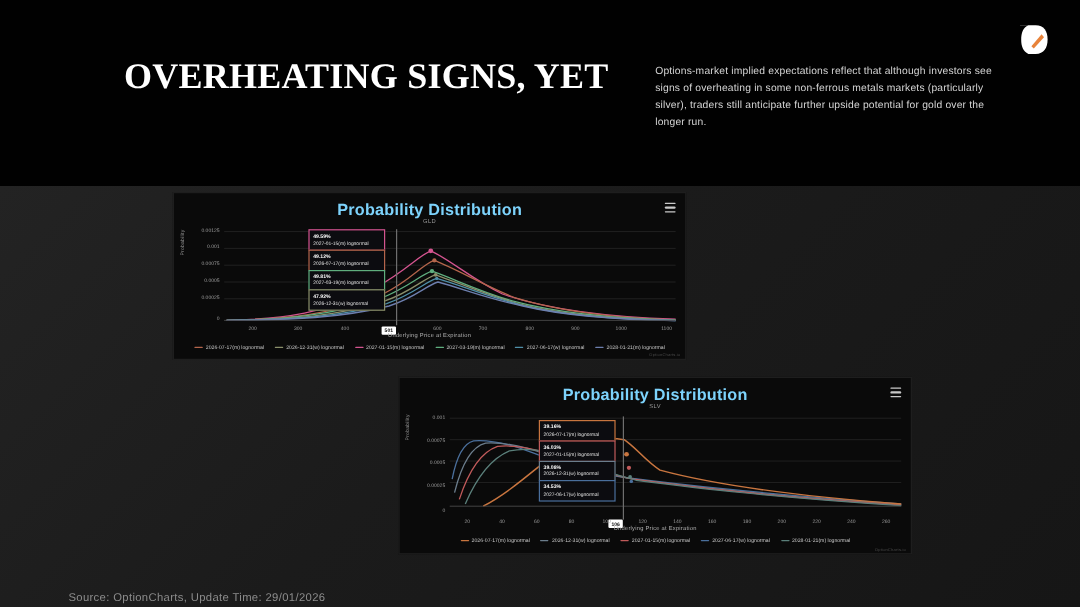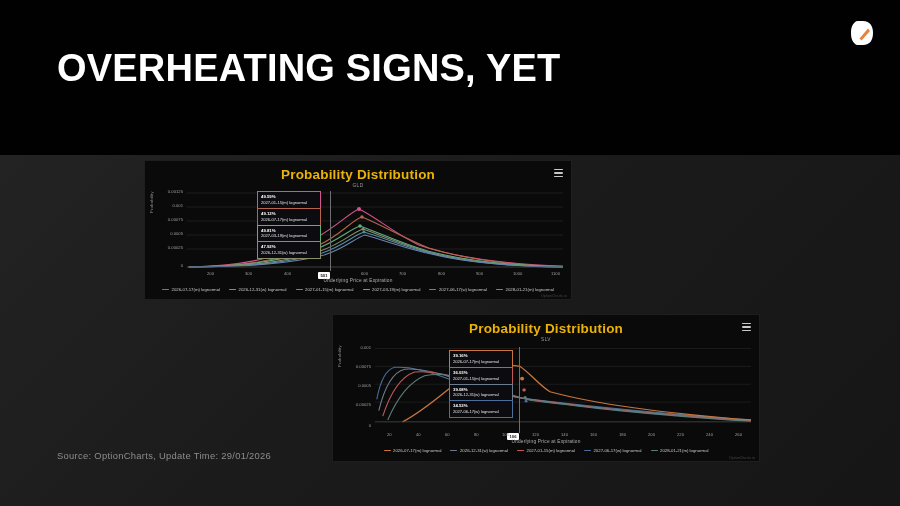--- a/index.html
+++ b/index.html
@@ -30,60 +30,60 @@
     width: 30px; height: 30px;
     display: flex; align-items: center; justify-content: center;
   }
   .logo svg { display: block; }
 
   
   .title {
     position: absolute; left: 57px; top: 46px;
     width: 450px;
     color: #fff;
-    font-size: 38px;
+    font-size: 30px;
     font-weight: 800;
     line-height: 1.17;
     letter-spacing: 0.2px;
     text-transform: uppercase;
-    font-family: Liberation Sans, sans-serif;
+    font-family: Liberation Serif, serif;
     text-align: right;
   }
   .title .ln { display: block; white-space: nowrap; }
 
   .subtitle {
     position: absolute; left: 546px; top: 53px;
     width: 292px;
     color: #d6d6d6;
     font-size: 8.6px;
     line-height: 1.62;
     letter-spacing: 0.15px;
   }
 
   .source {
-    position: absolute; left: 57px; top: 450px;
+    position: absolute; left: 57px; top: 492px;
     color: #8c8c8c;
     font-size: 9.4px;
     letter-spacing: 0.3px;
   }
 
   
   .chart-card {
     position: absolute;
     background: #0a0a0a;
     border: 1px solid #1e1e1e;
     overflow: hidden;
   }
   .chart-card.gld  { left: 144px; top: 160px; width: 428px; height: 140px; }
   .chart-card.slv  { left: 332px; top: 314px; width: 428px; height: 148px; }
 
   .chart-title {
     position: absolute; left: 0; right: 0; top: 6px;
     text-align: center;
-    color: #eab308;
+    color: #7dd3fc;
     font-size: 13.5px;
     font-weight: 700;
     letter-spacing: 0.2px;
   }
   .chart-sub {
     position: absolute; left: 0; right: 0; top: 22px;
     text-align: center;
     color: #9a9a9a;
     font-size: 4.8px;
     letter-spacing: 0.4px;
@@ -191,20 +191,21 @@
       <path d="M10 2 H3 V26 H10 C5.5 24 4 19.5 4 14 C4 8.5 5.5 4 10 2 Z" fill="#000000"></path>
       <path d="M12.5 19.5 L21 9.5 L23 12 L14.5 21.5 Z" fill="#e8833a"></path>
       <circle cx="18.5" cy="14" r="4.6" fill="none" stroke="#000" stroke-width="0"></circle>
     </svg>
   </div>
 
   <div class="title">
     <span class="ln">OVERHEATING SIGNS, YET</span>
   </div>
 
+  <div class="subtitle">Options-market implied expectations reflect that although investors see signs of overheating in some non-ferrous metals markets (particularly silver), traders still anticipate further upside potential for gold over the longer run.</div>
 
   <div class="source">Source: OptionCharts, Update Time: 29/01/2026</div>
 
   <div class="chart-card gld">
     <div class="chart-title">Probability Distribution</div>
     <div class="chart-sub">GLD</div>
     <div class="hamburger">
         <i></i>
         <i></i>
         <i></i>

